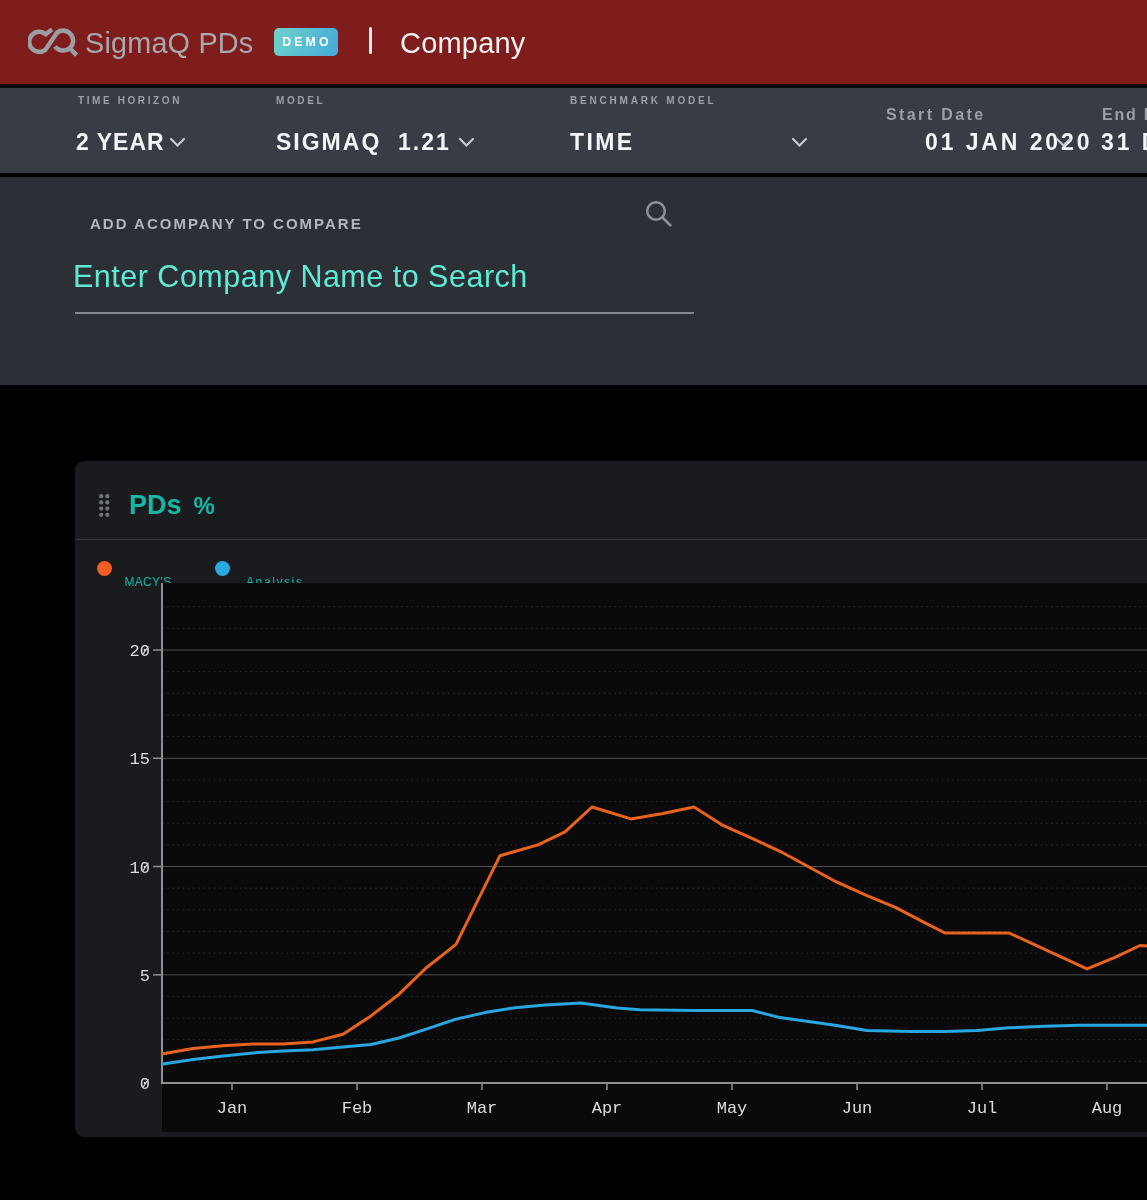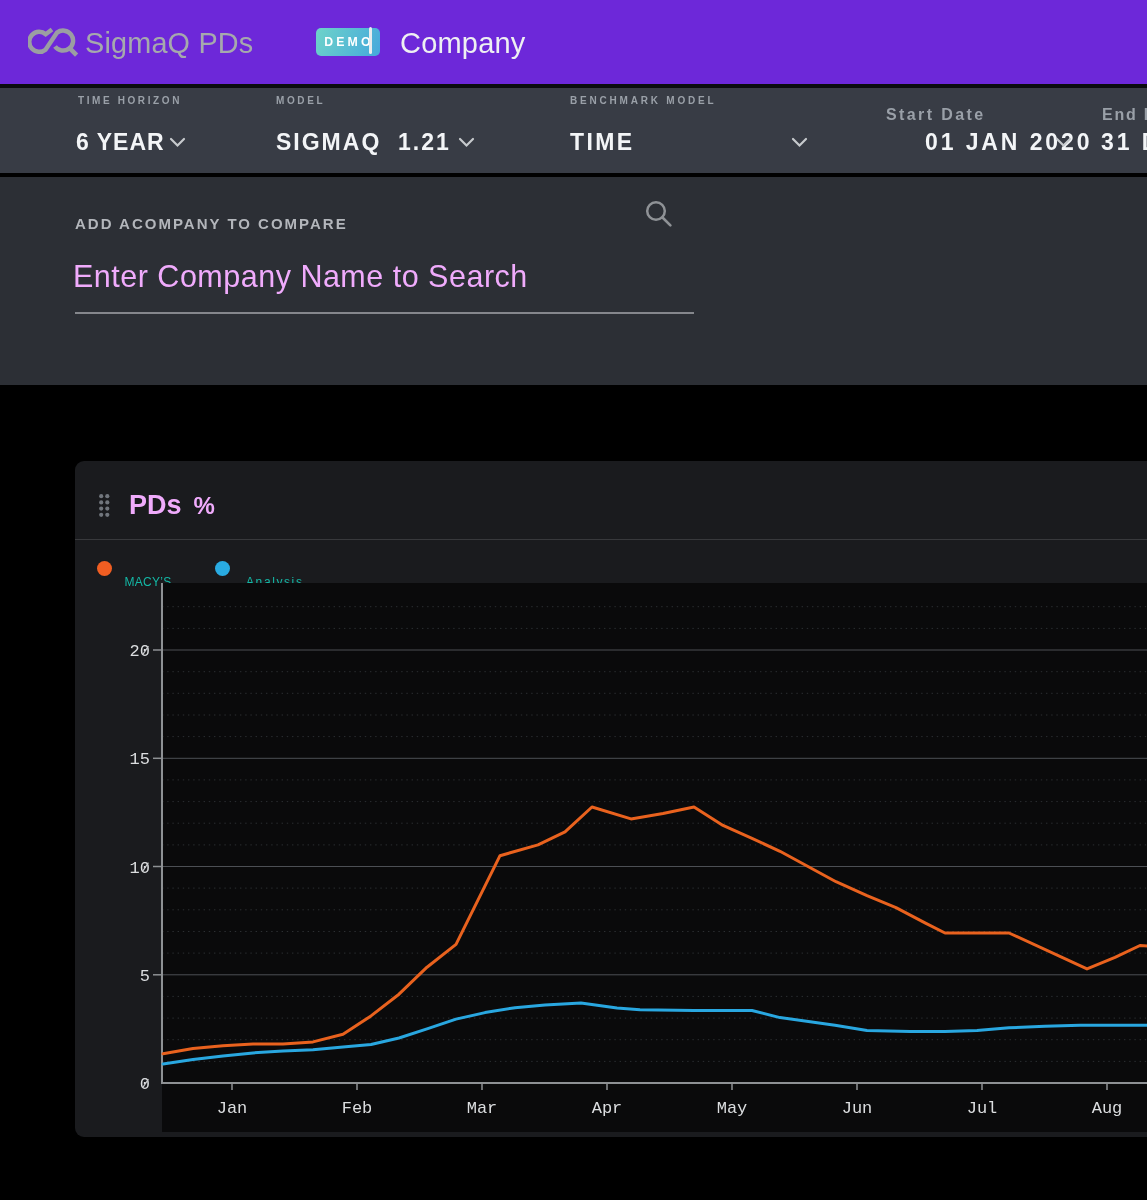--- a/index.html
+++ b/index.html
@@ -1,59 +1,59 @@
 <!DOCTYPE html>
 <html><head>
 <meta charset="utf-8">
 <style>
   * { margin:0; padding:0; box-sizing:border-box; }
   html,body { width:1147px; height:1200px; background:#000; overflow:hidden;
     font-family:"Liberation Sans", sans-serif; }
 
   
   .topbar { position:absolute; left:0; top:0; width:1147px; height:88px;
-    background:#6d28d9; }
+    background:#7f1d1d; }
   .logo { position:absolute; left:28px; top:28px; }
   .brand { position:absolute; left:85px; top:27px; font-size:28.8px; color:#a6a9ad;
     letter-spacing:0.2px; }
   .demo { position:absolute; left:274px; top:28px; width:64px; height:28px;
     border-radius:5px; background:linear-gradient(115deg,#6ed3c9,#45a8dc);
     color:#fff; font-size:12.3px; font-weight:bold; letter-spacing:3.2px;
-    text-align:center; line-height:28px; text-indent:2px;margin-left:42px; }
+    text-align:center; line-height:28px; text-indent:2px; }
   .sep { position:absolute; left:369px; top:26.5px; width:3px; height:27.5px;
     background:#e9ebed; border-radius:2px; }
   .analysis { position:absolute; left:400px; top:27px; font-size:29px; color:#eef0f2; letter-spacing:0.2px; }
 
   
   .controls { position:absolute; left:0; top:88px; width:1147px; height:85px;
     background:#383c45; }
   .ctl-label { position:absolute; top:7px; font-size:10px; font-weight:bold;
     color:#9aa0a8; letter-spacing:2.6px; white-space:nowrap; }
   .ctl-label.mixed { font-weight:bold; font-size:16px; letter-spacing:2.4px; top:18px; }
   .ctl-value { position:absolute; top:41px; font-size:23px; font-weight:bold;
     color:#f3f5f7; letter-spacing:2px; white-space:nowrap; }
   .chev { position:absolute; top:49px; }
 
   
   .searchpanel { position:absolute; left:0; top:177px; width:1147px; height:208px;
     background:#2c2f35; }
-  .addlabel { position:absolute; left:75px; top:37.5px; font-size:15px; font-weight:bold;
+  .addlabel { position:absolute; left:90px; top:37.5px; font-size:15px; font-weight:bold;
     color:#b3b6bb; letter-spacing:2px; }
   .searchicon { position:absolute; left:645px; top:203px; }
-  .placeholder { position:absolute; left:73px; top:82px; font-size:30.5px; color:#f0abfc;
+  .placeholder { position:absolute; left:73px; top:82px; font-size:30.5px; color:#5eead4;
     letter-spacing:0.5px; }
   .underline { position:absolute; left:75px; top:135.3px; width:619px; height:1.5px;
     background:#85878c; }
 
   
   .card { position:absolute; left:75px; top:461px; width:1090px; height:676px;
     background:#1a1b1e; border-radius:9px; }
   .handle { position:absolute; left:24px; top:33px; }
   .cardtitle { position:absolute; left:54px; top:28.5px; font-size:27px; font-weight:bold;
-    color:#f0abfc; }
+    color:#14b8a6; }
   .cardtitle .pct { margin-left:12px; font-size:24px; }
   .divider { position:absolute; left:0; top:78px; width:1090px; height:1px; background:#38393c; }
   .ldot { position:absolute; top:99.5px; width:15.5px; height:15.5px; border-radius:50%; }
   .ltext { position:absolute; top:114px; font-size:12px; color:#14b8a6; }
   .chartwrap { position:absolute; left:0; top:122px; width:1090px; height:549px; }
 </style>
 </head>
 <body>
 
 <div class="topbar">
@@ -65,21 +65,21 @@
     </g>
   </svg>
   <div class="brand">SigmaQ PDs</div>
   <div class="demo">DEMO</div>
   <div class="sep"></div>
   <div class="analysis">Company</div>
 </div>
 
 <div class="controls">
   <div class="ctl-label" style="left:78px;">TIME HORIZON</div>
-  <div class="ctl-value" style="left:76px; letter-spacing:1.0px;">6 YEAR</div>
+  <div class="ctl-value" style="left:76px; letter-spacing:1.0px;">2 YEAR</div>
   <svg class="chev" style="left:168.5px;" width="17" height="11" viewBox="0 0 17 11">
       <path d="M2 2 L8.5 8.5 L15 2" fill="none" stroke="#c6cacd" stroke-width="2.2" stroke-linecap="round"></path>
     </svg>
 
   <div class="ctl-label" style="left:276px;">MODEL</div>
   <div class="ctl-value" style="left:276px; letter-spacing:2px;">SIGMAQ&nbsp;&nbsp;1.21</div>
   <svg class="chev" style="left:458px;" width="17" height="11" viewBox="0 0 17 11">
       <path d="M2 2 L8.5 8.5 L15 2" fill="none" stroke="#c6cacd" stroke-width="2.2" stroke-linecap="round"></path>
     </svg>
 

